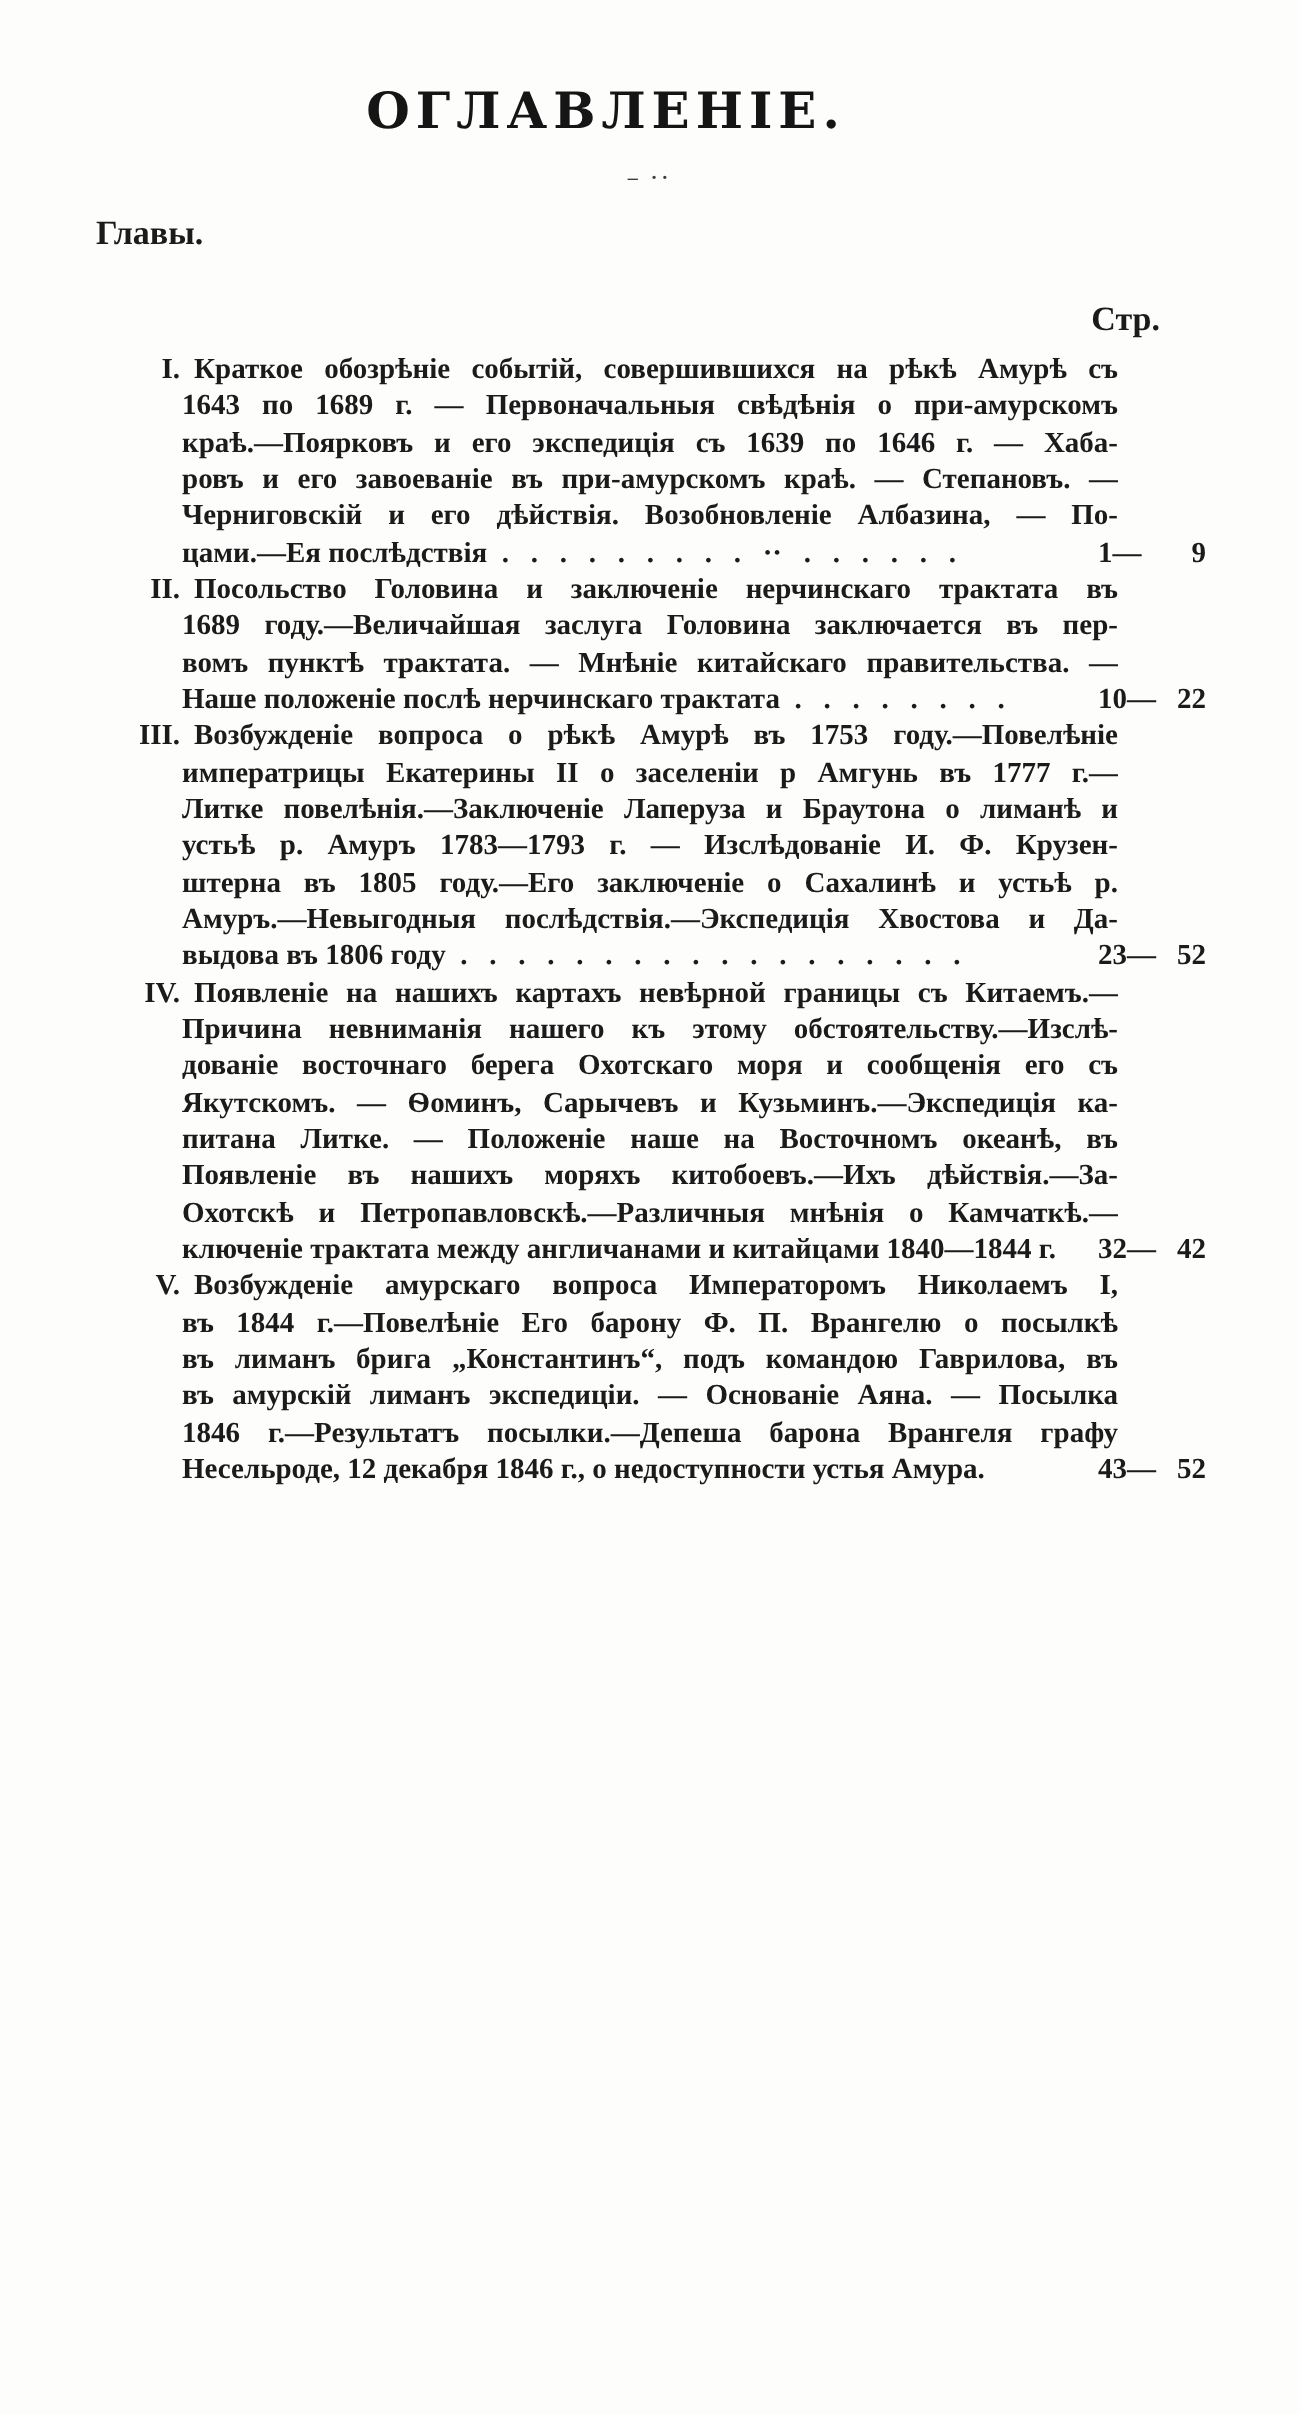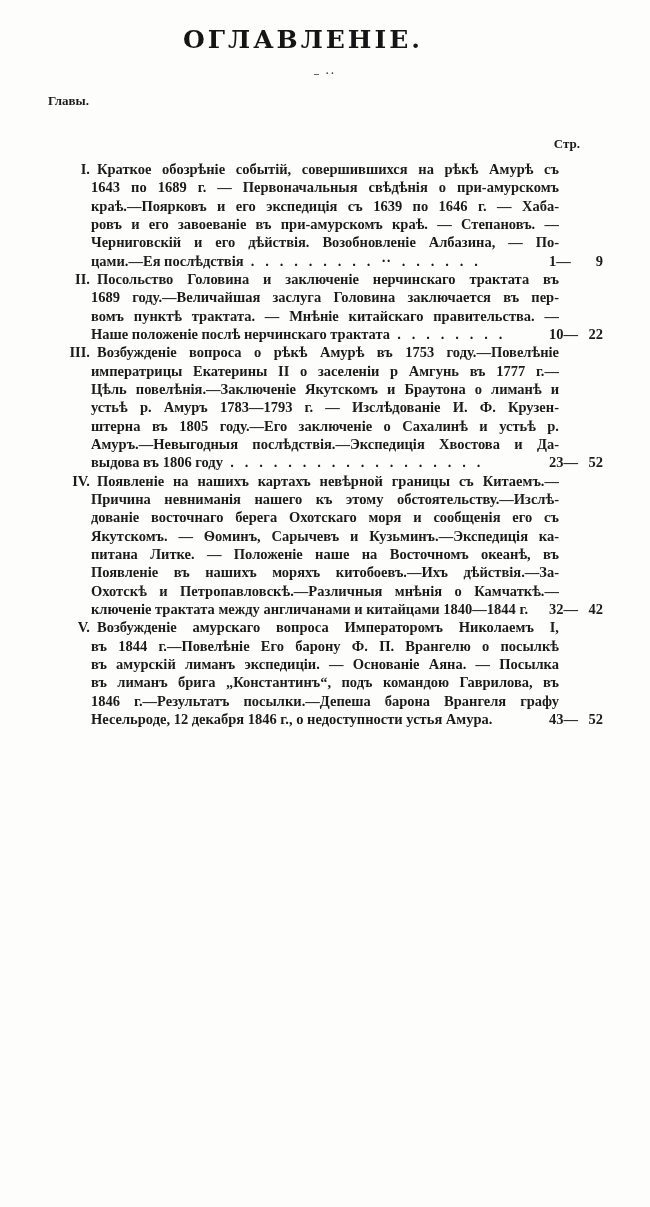--- a/index.html
+++ b/index.html
@@ -4,21 +4,21 @@
 <style>
   html,body{margin:0;padding:0;}
   body{
     width:650px;height:1207px;
     background:#fdfdfc;
     color:#1b1b1b;
     font-family:"Liberation Serif", serif;
     overflow:hidden;
   }
   .page-title{
-    margin-top:26px;
+    margin-top:42px;
     text-align:center;
     padding-right:44px;
     font-family:"DejaVu Serif", serif;
     font-weight:bold;
     font-size:25px;
     letter-spacing:3px;
     line-height:28px;
     color:#151515;
   }
   .ornament{
@@ -29,21 +29,21 @@
     letter-spacing:2px;
     color:#3a3a3a;
     line-height:8px;
   }
   .toc-header{
     margin:14px 0 0 48px;
     width:555px;
     display:flex;
     justify-content:space-between;
     font-weight:bold;
-    font-size:13px;
+    font-size:17px;
     line-height:18px;
   }
   .toc-header .col-right{ margin-right:23px;margin-top:43px; }
   .toc{
     margin:7px 0 0 48px;
     width:555px;
     font-size:14.5px;
     font-weight:bold;
   }
   .entry{ position:relative; }
@@ -121,21 +121,21 @@
       <span class="pages">
         <span>10—</span>
         <span>22</span>
       </span>
     </div>
     <div class="entry">
       <span class="num">III.</span>
       <div class="text">
         <div class="line first">Возбужденіе вопроса о рѣкѣ Амурѣ въ 1753 году.—Повелѣніе</div>
         <div class="line">императрицы Екатерины II о заселеніи р Амгунь въ 1777 г.—</div>
-        <div class="line">Цѣль повелѣнія.—Заключеніе Якутскомъ и Браутона о лиманѣ и</div>
+        <div class="line">Литке повелѣнія.—Заключеніе Лаперуза и Браутона о лиманѣ и</div>
         <div class="line">устьѣ р. Амуръ 1783—1793 г. — Изслѣдованіе И. Ф. Крузен-</div>
         <div class="line">штерна въ 1805 году.—Его заключеніе о Сахалинѣ и устьѣ р.</div>
         <div class="line">Амуръ.—Невыгодныя послѣдствія.—Экспедиція Хвостова и Да-</div>
         <div class="line terminal">выдова въ 1806 году  .   .   .   .   .   .   .   .   .   .   .   .   .   .   .   .   .   .</div>
       </div>
       <span class="pages">
         <span>23—</span>
         <span>52</span>
       </span>
     </div>
@@ -154,22 +154,22 @@
       <span class="pages">
         <span>32—</span>
         <span>42</span>
       </span>
     </div>
     <div class="entry">
       <span class="num">V.</span>
       <div class="text">
         <div class="line first">Возбужденіе амурскаго вопроса  Императоромъ  Николаемъ I,</div>
         <div class="line">въ 1844 г.—Повелѣніе Его барону Ф. П. Врангелю о посылкѣ</div>
+        <div class="line">въ лиманъ брига „Константинъ“, подъ командою Гаврилова, въ</div>
         <div class="line">въ амурскій лиманъ экспедиціи. — Основаніе Аяна. — Посылка</div>
-        <div class="line">въ лиманъ брига „Константинъ“, подъ командою Гаврилова, въ</div>
         <div class="line">1846 г.—Результатъ посылки.—Депеша барона Врангеля графу</div>
         <div class="line terminal">Несельроде, 12 декабря 1846 г., о недоступности устья Амура.</div>
       </div>
       <span class="pages">
         <span>43—</span>
         <span>52</span>
       </span>
     </div>
   </div>
 

